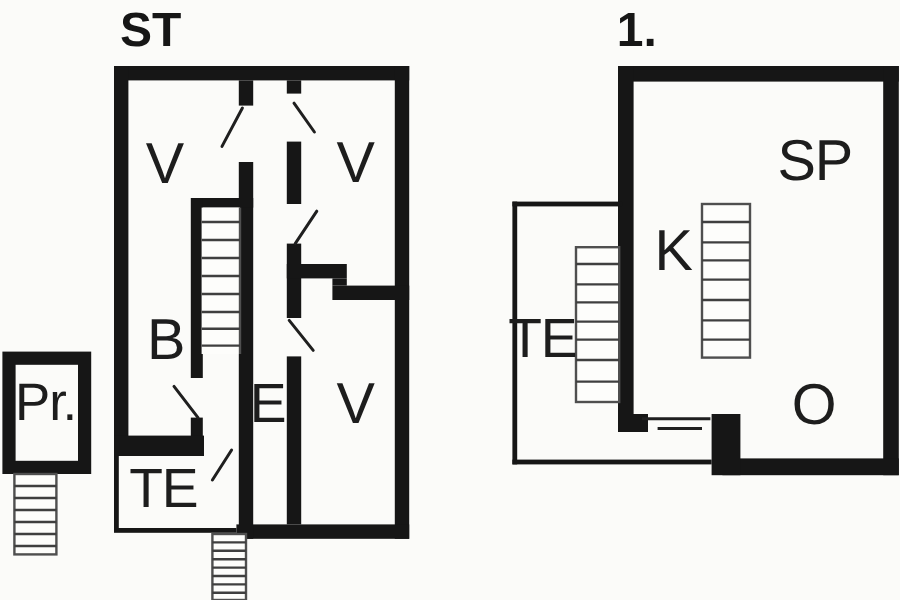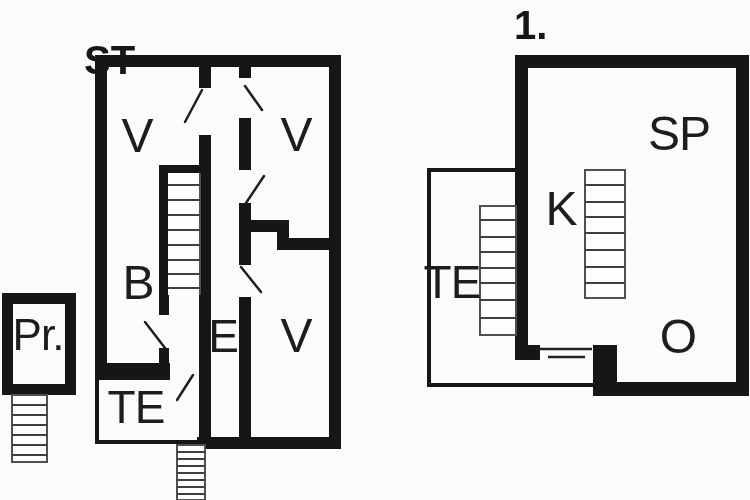--- a/index.html
+++ b/index.html
@@ -8,21 +8,21 @@
     background:#fbfbf9;
     font-family:"Liberation Sans","DejaVu Sans",sans-serif;
     position:relative;overflow:hidden;
   }
   .canvas{position:absolute;left:0;top:0;width:750px;height:500px;}
   .plan-title{
     position:absolute;
     font-size:40px;font-weight:600;color:#161616;
     letter-spacing:0px;line-height:1;
   }
-  #title-st{left:84px;top:5px;margin-top:35px;}
+  #title-st{left:100px;top:5px;}
   #title-first{left:514px;top:5px;}
   svg text{
     font-family:"Liberation Sans","DejaVu Sans",sans-serif;
     fill:#1d1d1d;letter-spacing:-1px;
   }
 </style>
 </head>
 <body>
 
 <div class="canvas">

